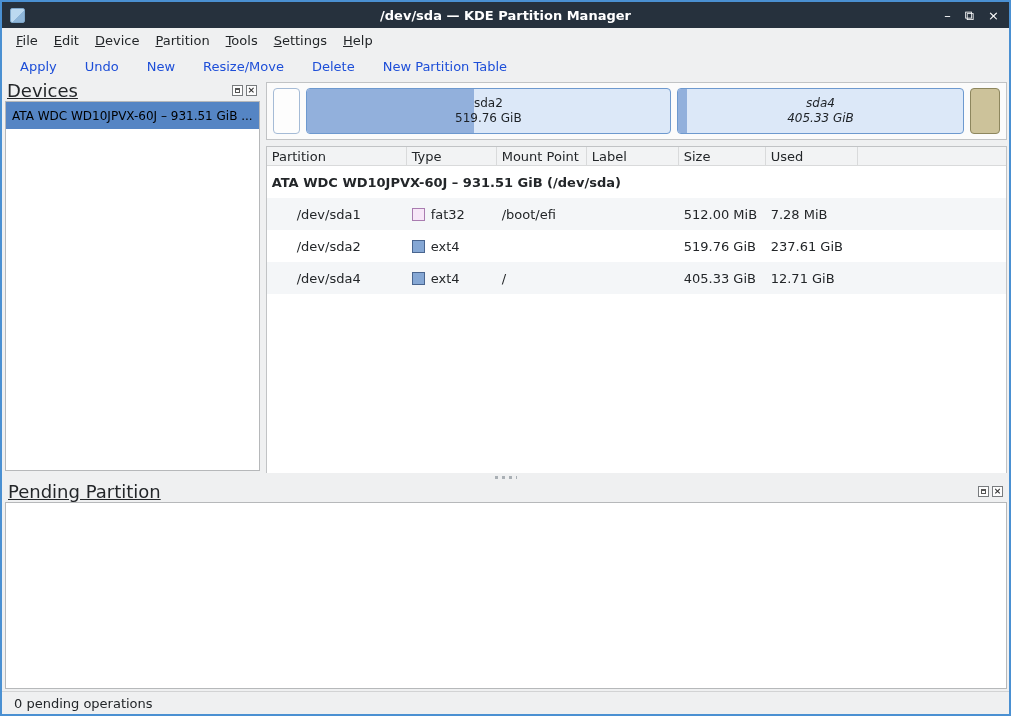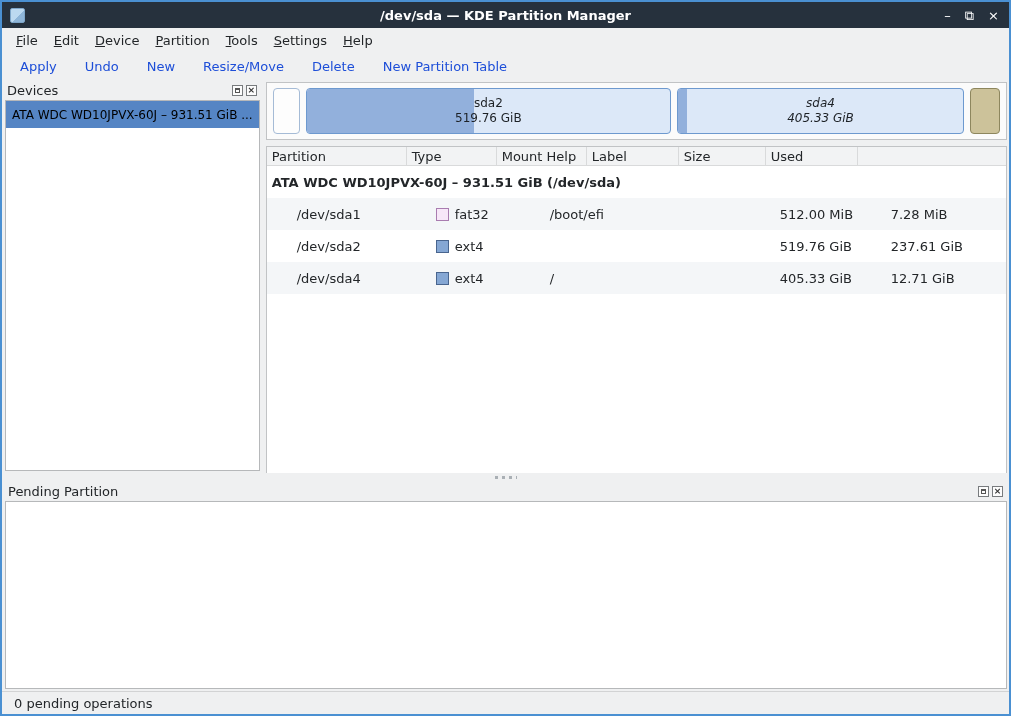--- a/index.html
+++ b/index.html
@@ -37,21 +37,21 @@
   .menu-item { display:inline-block; padding:3px 8px; }
   .menu-item::first-letter { text-decoration:underline; }
   
   .toolbar { flex:0 0 27px; display:flex; align-items:center; padding:0 8px; gap:8px; color:#1d4ed8; }
   .tool-btn { padding:3px 10px; }
   
   .main { flex:0 0 393px; display:flex; min-height:0; }
   
   .devices-dock { flex:0 0 259px; display:flex; flex-direction:column; }
   .dock-header { flex:0 0 20px; display:flex; align-items:center; padding:0 5px; }
-  .dock-title { flex:1; font-size:13px; }
+  .dock-title { flex:1; font-size:18px;text-decoration:underline; }
   .dock-btn {
     width:11px; height:11px; border:1px solid #787b7e; background:#fcfcfc;
     display:inline-flex; align-items:center; justify-content:center;
     margin-left:3px;
   }
   .float-glyph { width:5px; height:5px; border:1px solid #555; border-top-width:2px; }
   .close-glyph { font-size:9px; line-height:1; color:#333; font-weight:bold; }
   .devices-list {
     flex:1; background:#fff; border:1px solid #b6b8ba; margin:0 2px 2px 3px; overflow:hidden;
   }
@@ -89,21 +89,21 @@
     padding:1px 5px; border-right:1px solid #d9dadb; font-size:13px;
     display:flex; align-items:center; overflow:hidden; white-space:nowrap;
   }
   .th.filler { border-right:0; flex:1; }
   .c0 { width:140px; } .c1 { width:90px; } .c2 { width:90px; }
   .c3 { width:92px; } .c4 { width:87px; } .c5 { width:92px; }
   .group-row {
     flex:0 0 32px; display:flex; align-items:center;
     font-weight:bold; font-size:13px; padding:0 5px;
   }
-  .prow { flex:0 0 32px; display:flex; align-items:center;gap:24px; }
+  .prow { flex:0 0 32px; display:flex; align-items:center; }
   .prow.striped { background:#f4f6f8; }
   .cell { padding:0 5px; overflow:hidden; white-space:nowrap; display:flex; align-items:center; }
   .cell.indent { padding-left:30px; }
   .swatch { width:13px; height:13px; margin-right:6px; flex:0 0 13px; }
   .sw-fat32 { background:#f7e7f8; border:1px solid #a97cb0; }
   .sw-ext4 { background:#85a7d4; border:1px solid #49658f; }
   .sw-linuxswap { background:#8e8a58; border:1px solid #5c592f; }
   
   .splitter { flex:0 0 8px; display:flex; align-items:center; justify-content:center; }
   .splitter-handle {
@@ -189,21 +189,21 @@
             <span>405.33 GiB</span>
           </div>
         </div>
         <div class="pblock pb-sda3"></div>
       </div>
 
       <div class="ptable">
         <div class="thead">
           <div class="th c0">Partition</div>
           <div class="th c1">Type</div>
-          <div class="th c2">Mount Help</div>
+          <div class="th c2">Mount Point</div>
           <div class="th c3">Label</div>
           <div class="th c4">Size</div>
           <div class="th c5">Used</div>
           <div class="th filler"></div>
         </div>
 
         <div class="group-row">ATA WDC WD10JPVX-60J – 931.51 GiB (/dev/sda)</div>
 
         <div class="prow striped">
           <div class="cell indent c0">/dev/sda1</div>

